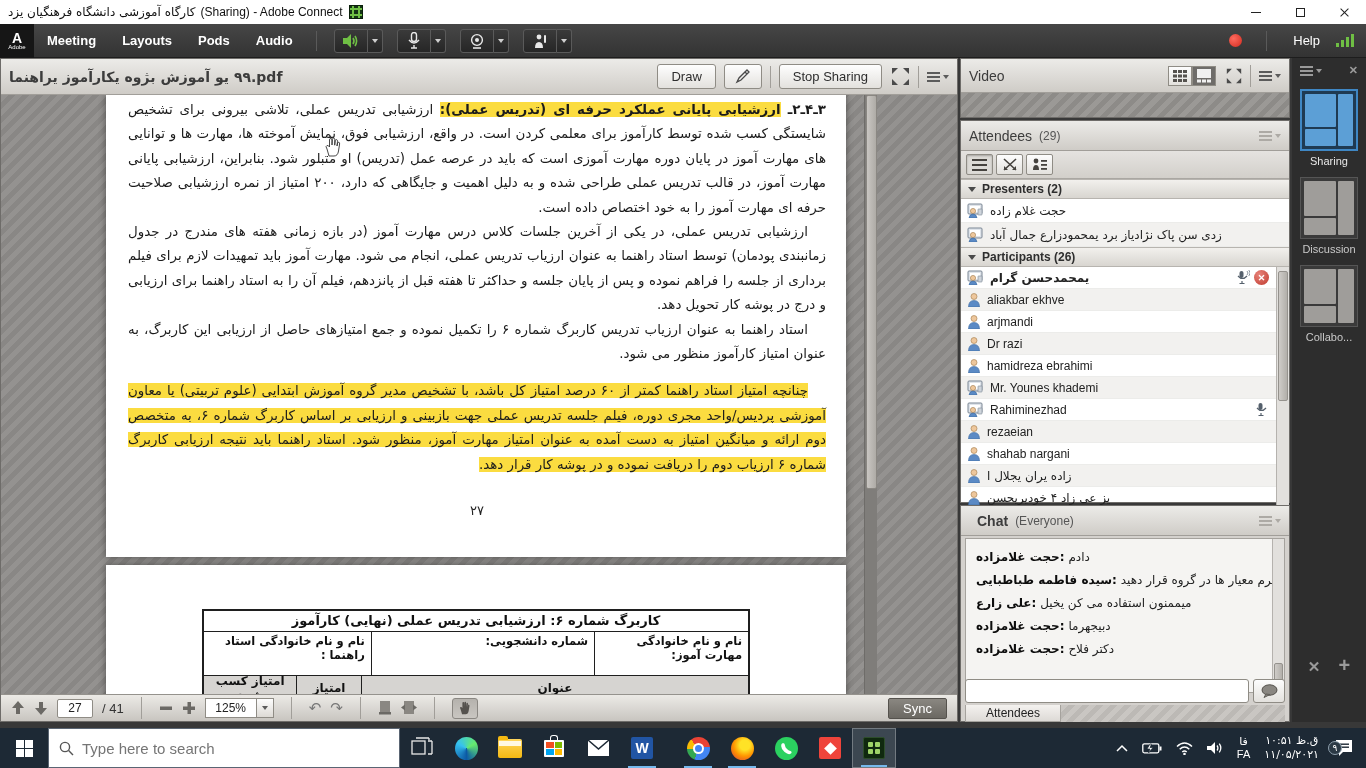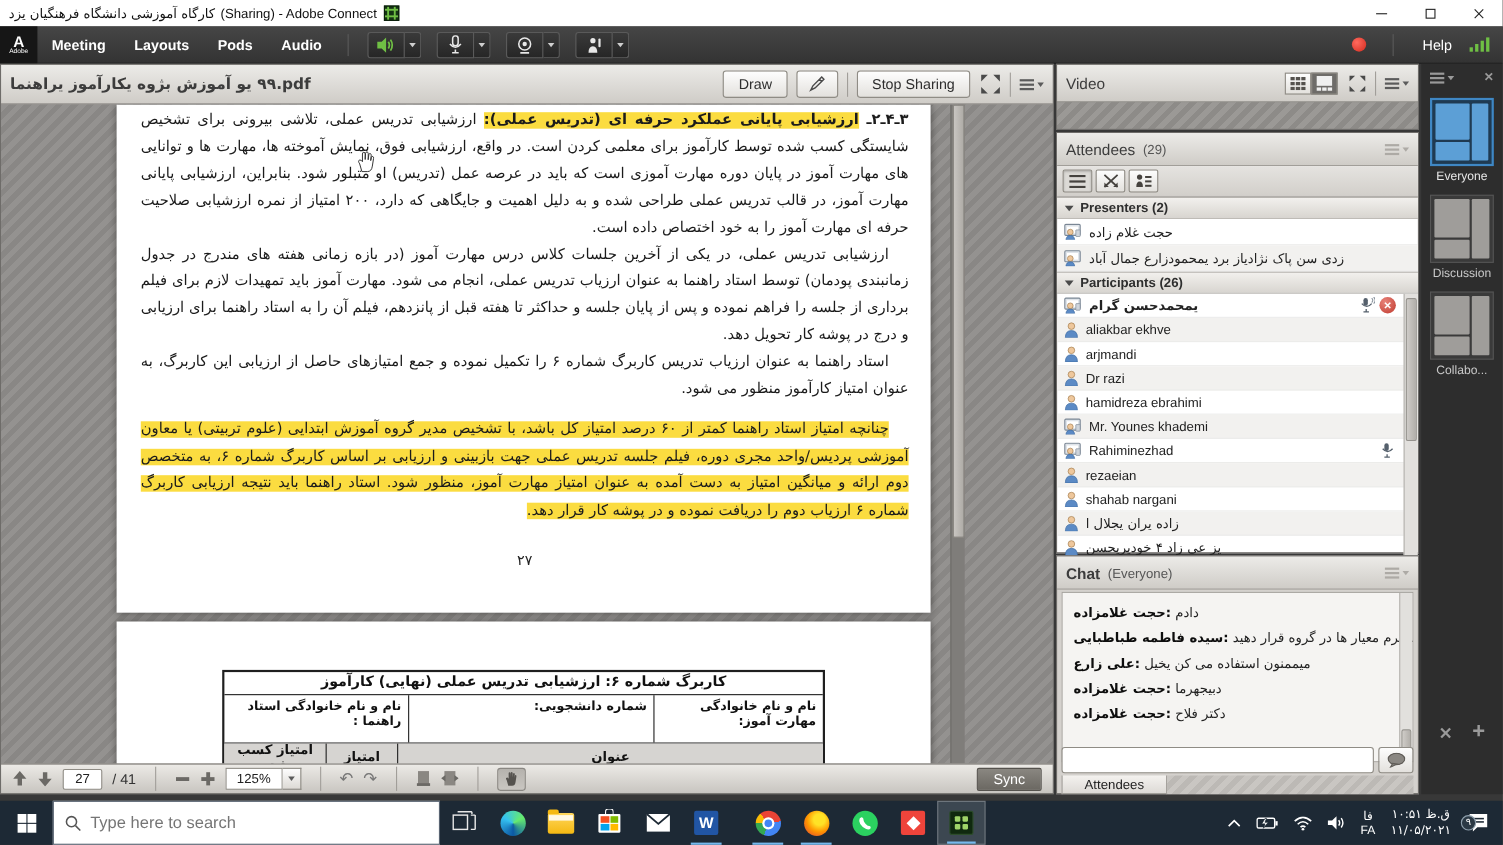--- a/index.html
+++ b/index.html
@@ -605,21 +605,21 @@
         <span class="att-name fa">یز عی زاد ۴ خودیریحسن</span>
       </div>
       <div class="att-scroll">
         <span class="att-thumb" style="top:4px; height:130px;"></span>
       </div>
     </div>
   </div>
 
   <div class="pod" id="chat-pod">
     <div class="pod-header">
-      <span class="pod-title" style="font-weight:bold;">Chat</span>
+      <span class="pod-title" style="font-weight:bold;margin-left:8px;">Chat</span>
       <span style="font-size:12px; color:#555; margin-left:7px;">(Everyone)</span>
       <div style="margin-left:auto;">
           <span class="pod-menu">
             <span class="burger dim">
               <i></i>
               <i></i>
               <i></i>
             </span>
             <span class="dcaret dim"></span>
           </span>
@@ -660,21 +660,21 @@
           <span class="dcaret" style="border-top-color:#9a9a9a;"></span>
         </span>
       <span class="strip-x">✕</span>
     </div>
     <div class="thumb">
       <div class="thumb-box active">
           <span class="tile"></span>
           <span class="tile tall"></span>
           <span class="tile"></span>
         </div>
-      <div class="thumb-label">Everyone</div>
+      <div class="thumb-label">Sharing</div>
     </div>
     <div class="thumb">
       <div class="thumb-box">
           <span class="tile"></span>
           <span class="tile tall"></span>
           <span class="tile"></span>
         </div>
       <div class="thumb-label" style="color:#c9c9c9;">Discussion</div>
     </div>
     <div class="thumb">

